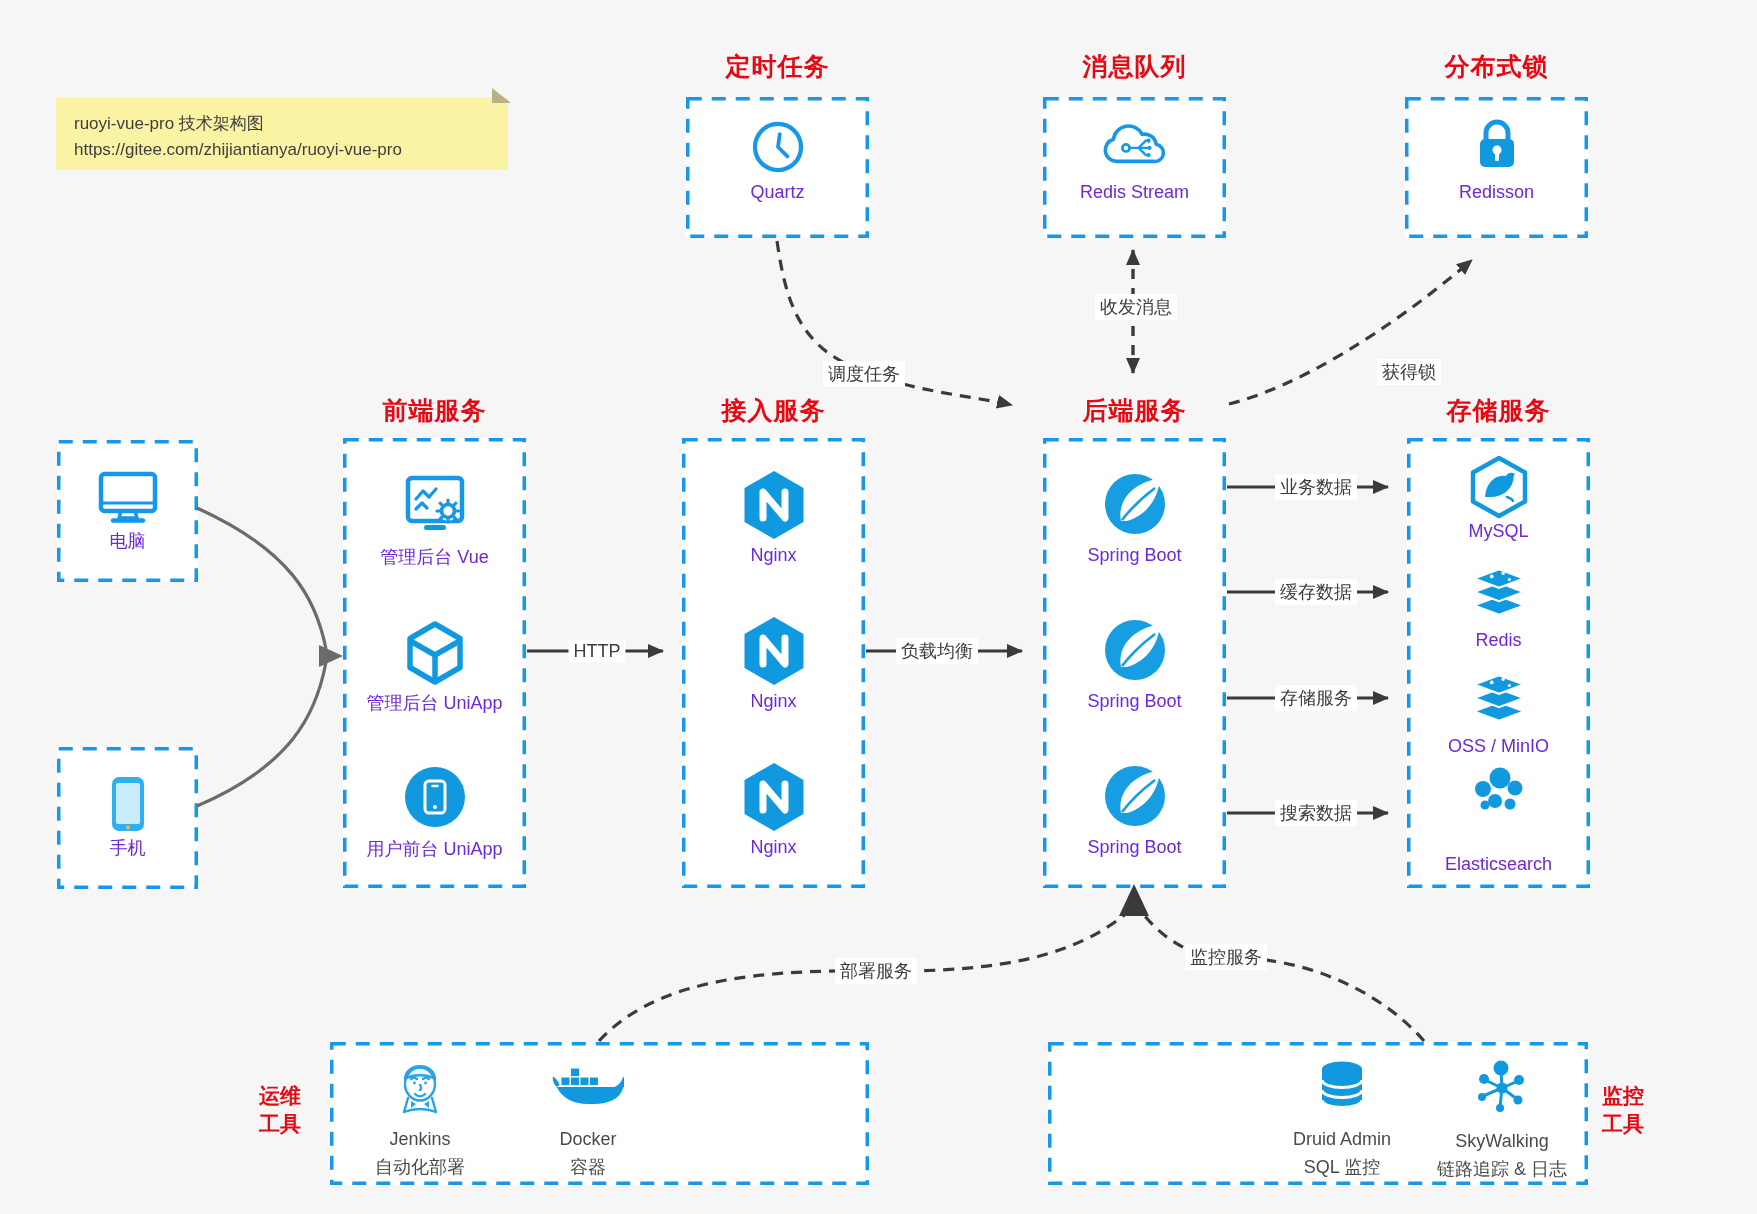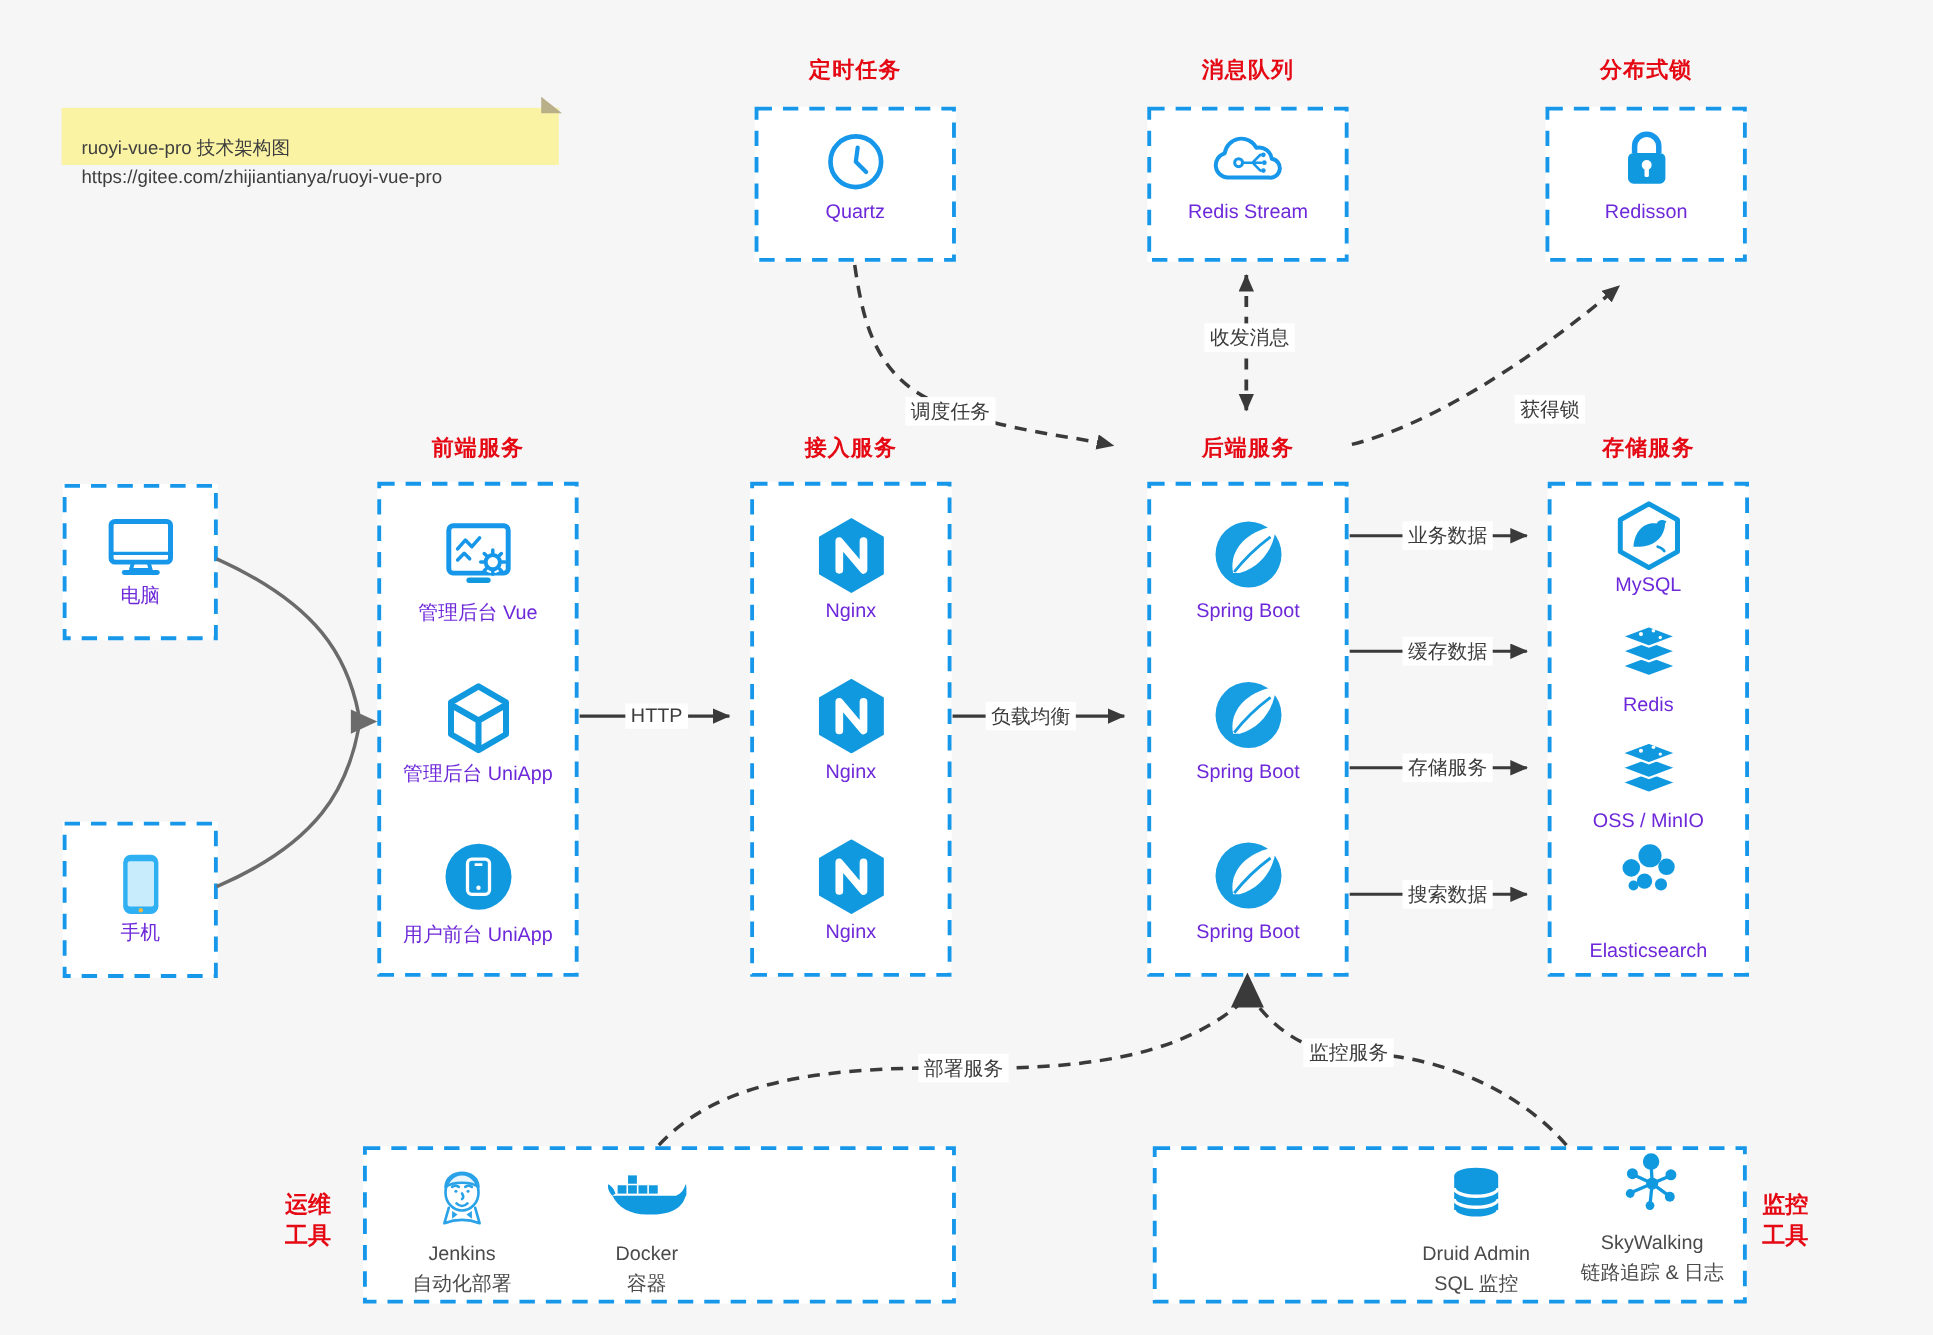--- a/index.html
+++ b/index.html
@@ -1,25 +1,25 @@
 <!DOCTYPE html>
 <html><head>
 <meta charset="utf-8">
 <style>
 *{margin:0;padding:0;box-sizing:border-box}
 html,body{width:1757px;height:1214px}
 body{position:relative;background:#f6f6f7;font-family:"Liberation Sans","DejaVu Sans",sans-serif;overflow:hidden}
 .dbox{position:absolute;background:#fff;z-index:1}
-.gtitle{position:absolute;text-align:center;font-size:20px;font-weight:bold;color:#e50914;letter-spacing:1px;z-index:2;white-space:nowrap}
+.gtitle{position:absolute;text-align:center;font-size:25px;font-weight:bold;color:#e50914;letter-spacing:1px;z-index:2;white-space:nowrap}
 .sidetitle{position:absolute;font-size:21px;font-weight:bold;color:#e50914;line-height:28px;z-index:2}
 .cap{position:absolute;left:0;width:100%;text-align:center;font-size:18px;color:#6d28d9;white-space:nowrap}
 .itm-ic{position:absolute;left:50%;transform:translateX(-50%);line-height:0}
 .bitem{position:absolute}
 .bname{position:absolute;left:0;width:100%;text-align:center;font-size:18px;color:#4a4a4b;white-space:nowrap}
-.note{position:absolute;left:56px;top:98px;width:452px;height:52px;background:#faf3a3;padding:24px 0 0 18px;font-size:17px;color:#3e3e3e;line-height:26px;z-index:2}
+.note{position:absolute;left:56px;top:98px;width:452px;height:72px;background:#faf3a3;padding:13px 0 0 18px;font-size:17px;color:#3e3e3e;line-height:26px;z-index:2}
 .note-fold{position:absolute;right:-3px;top:-10px;width:0;height:0;border-bottom:15px solid #b9b08a;border-right:19px solid transparent}
 .overlay{position:absolute;left:0;top:0;z-index:4;pointer-events:none}
 .elabel{position:absolute;transform:translate(-50%,-50%);background:#fff;padding:1px 5px;font-size:18px;color:#3c3c3c;white-space:nowrap;z-index:5}
 svg.ic{display:inline-block}
 </style>
 </head>
 <body>
 
 <svg width="0" height="0" style="position:absolute">
 <defs>
@@ -300,21 +300,21 @@
           <g fill="#1199e0">
             <path d="M-20,-17 V15 A20,7.5 0 0 0 20,15 V-17 Z"></path>
             <ellipse cy="-17" rx="20" ry="7.5"></ellipse>
           </g>
           <path d="M-20,-6 A20,7.5 0 0 0 20,-6 M-20,4 A20,7.5 0 0 0 20,4 M-20,14 A20,7.5 0 0 0 20,14" stroke="#fff" stroke-width="3" fill="none"></path>
         </svg>
     </div>
     <div class="bname" style="top:73px">Druid Admin</div>
     <div class="bname" style="top:99px">SQL 监控</div>
   </div>
-  <div class="bitem" style="left:349px;top:4px;width:210px;height:122px">
+  <div class="bitem" style="left:349px;top:16px;width:210px;height:122px">
     <div class="itm-ic" style="top:0">
       <svg class="ic" width="60" height="60" viewBox="-30 -30 60 60">
           <g stroke="#1199e0" stroke-width="3">
             <path d="M0,0 L-1,-18 M0,0 L-17,-8 M0,0 L16,-7 M0,0 L-19,8 M0,0 L15,11 M0,0 L-2,19"></path>
           </g>
           <g fill="#1199e0">
             <circle r="5.5"></circle>
             <circle cx="-1" cy="-20" r="7.5"></circle>
             <circle cx="-18" cy="-9" r="5"></circle>
             <circle cx="17" cy="-8" r="5"></circle>

